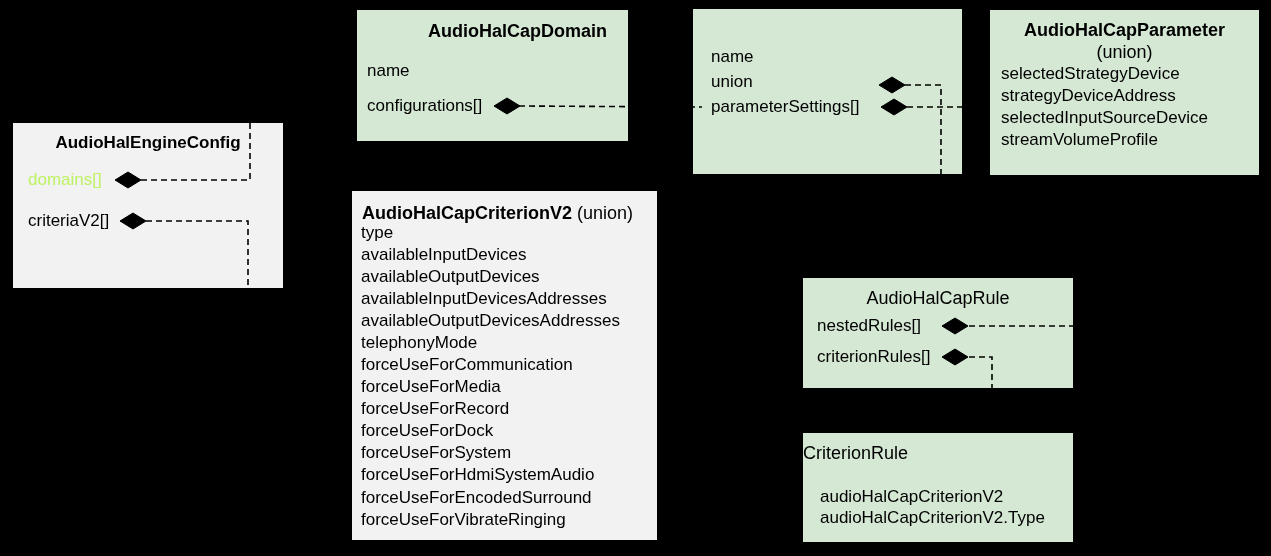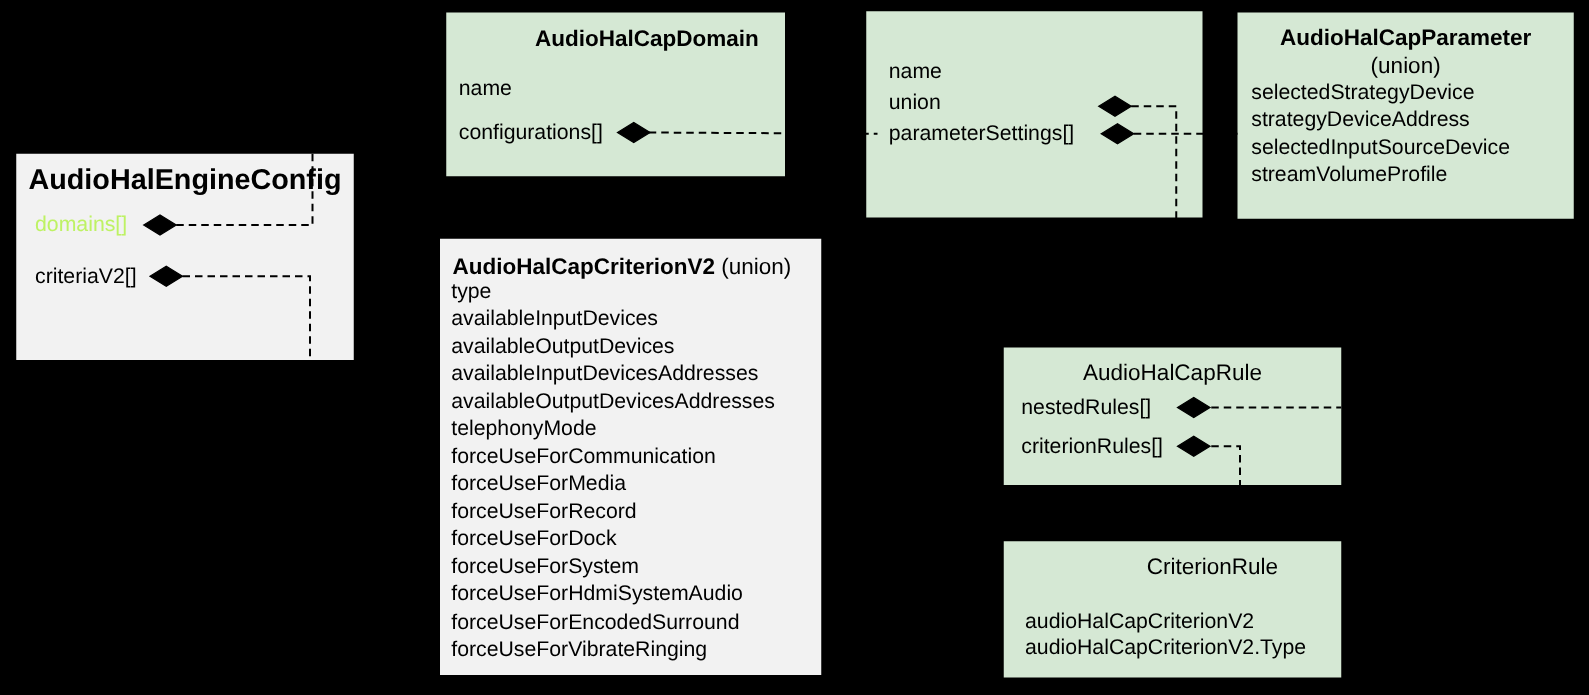--- a/index.html
+++ b/index.html
@@ -44,21 +44,21 @@
       <g>
         <polyline points="969,326 1073,326" class="link"></polyline>
         <polygon points="942,326 955,318 968,326 955,334" class="diamond"></polygon>
       </g>
       <g>
         <polyline points="969,357 992,357 992,433" class="link"></polyline>
         <polygon points="942,357 955,349 968,357 955,365" class="diamond"></polygon>
       </g>
     </svg>
 <div class="box" style="left: 13px; top: 123px; width: 270px; height: 165px; background: rgb(242, 242, 242);"></div>
-    <div class="title" style="left: 13px; width: 270px; text-align: center; top: 132px; font-size: 23px;"><span class="bold">AudioHalEngineConfig</span></div>
+    <div class="title" style="left: 13px; width: 270px; text-align: center; top: 132px; font-size: 17px;"><span class="bold">AudioHalEngineConfig</span></div>
     <div class="field" style="left: 28px; top: 169px; color: #bef264;">domains[]</div>
     <div class="field" style="left: 28px; top: 210px;">criteriaV2[]</div>
     <div class="box" style="left: 357px; top: 10px; width: 271px; height: 131px; background: rgb(213, 232, 212);"></div>
     <div class="title" style="left: 357px; width: 321px; text-align: center; top: 20px;"><span class="bold">AudioHalCapDomain</span></div>
     <div class="field" style="left: 367px; top: 60px;">name</div>
     <div class="field" style="left: 367px; top: 95px;">configurations[]</div>
     <div class="box" style="left: 693px; top: 9px; width: 269px; height: 165px; background: rgb(213, 232, 212);"></div>
     <div class="field" style="left: 711px; top: 46px;">name</div>
     <div class="field" style="left: 711px; top: 71px;">union</div>
     <div class="field" style="left: 711px; top: 96px;">parameterSettings[]</div>
@@ -83,16 +83,16 @@
     <div class="field" style="left: 361px; top: 420px;">forceUseForDock</div>
     <div class="field" style="left: 361px; top: 442px;">forceUseForSystem</div>
     <div class="field" style="left: 361px; top: 464px;">forceUseForHdmiSystemAudio</div>
     <div class="field" style="left: 361px; top: 487px;">forceUseForEncodedSurround</div>
     <div class="field" style="left: 361px; top: 509px;">forceUseForVibrateRinging</div>
     <div class="box" style="left: 803px; top: 278px; width: 270px; height: 110px; background: rgb(213, 232, 212);"></div>
     <div class="title" style="left: 803px; width: 270px; text-align: center; top: 287px;"><span>AudioHalCapRule</span></div>
     <div class="field" style="left: 817px; top: 315px;">nestedRules[]</div>
     <div class="field" style="left: 817px; top: 346px;">criterionRules[]</div>
     <div class="box" style="left: 803px; top: 433px; width: 270px; height: 109px; background: rgb(213, 232, 212);"></div>
-    <div class="title" style="left: 803px; width: 270px; text-align: center; top: 442px; padding-left: 32px;"><span>CriterionRule</span></div>
+    <div class="title" style="left: 803px; width: 270px; text-align: left; top: 442px;"><span>CriterionRule</span></div>
     <div class="field" style="left: 820px; top: 486px;">audioHalCapCriterionV2</div>
     <div class="field" style="left: 820px; top: 507px;">audioHalCapCriterionV2.Type</div>
   </div>
 
 </body></html>

